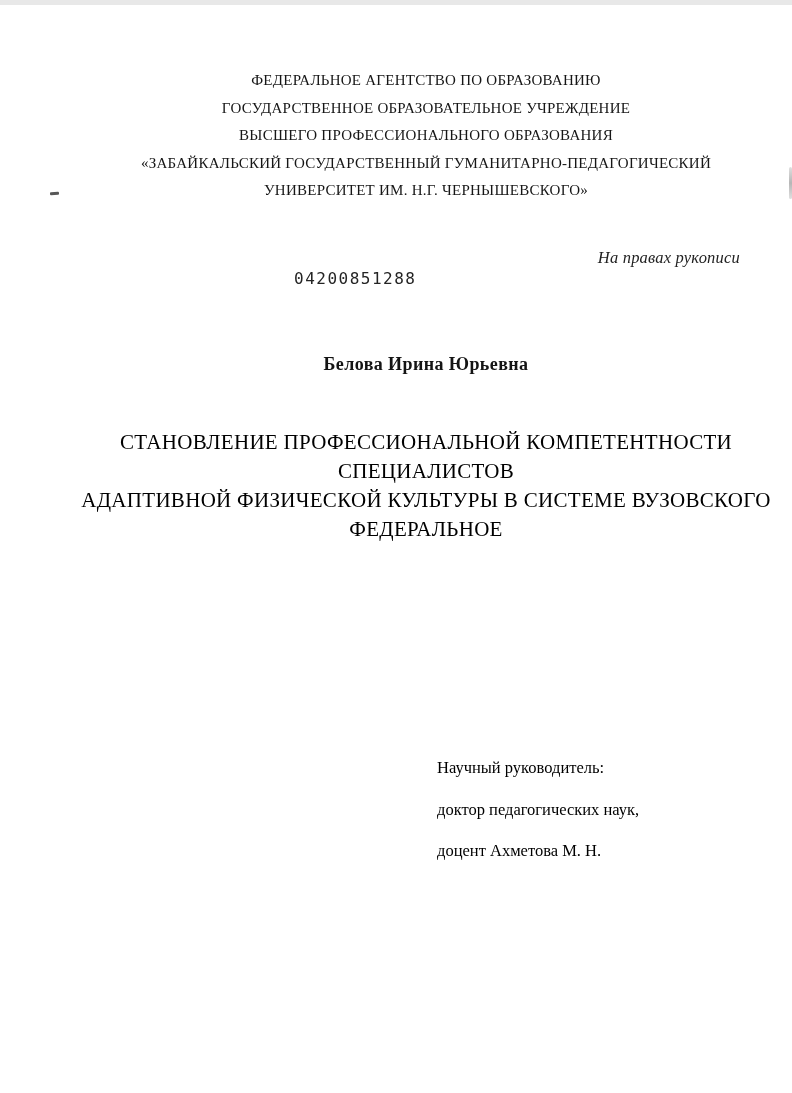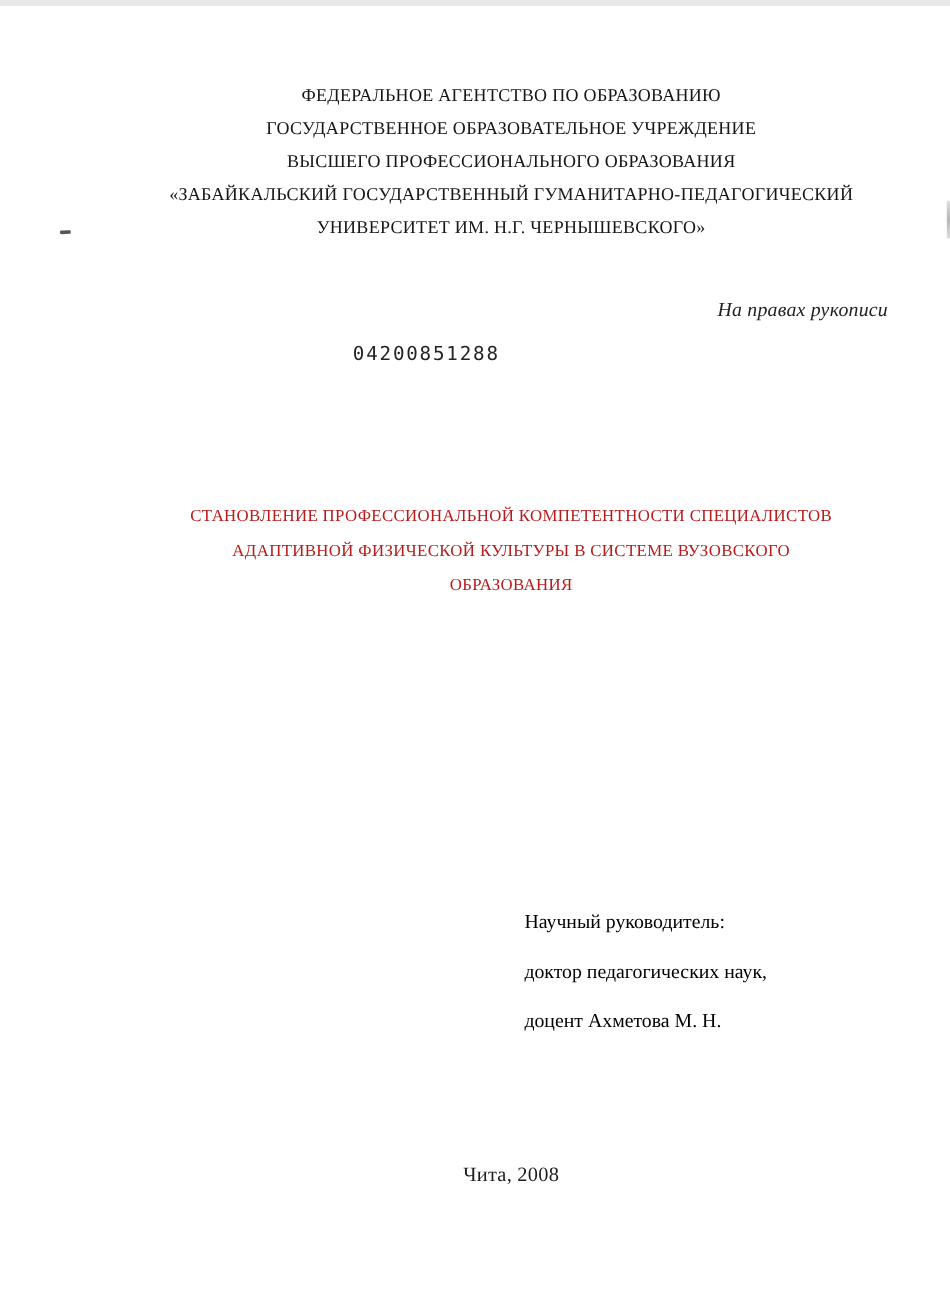--- a/index.html
+++ b/index.html
@@ -31,40 +31,40 @@
     position: absolute;
     top: 243px;
     right: 52px;
     font-style: italic;
     font-size: 16.5px;
     letter-spacing: 0.2px;
     color: #222;
   }
   .stamp-number {
     position: absolute;
-    top: 280px;
+    top: 264px;
     left: 294px;
     font-family: "DejaVu Sans Mono", monospace;
     font-size: 16px;
     letter-spacing: 1.5px;
     color: #242424;
   }
   .author-name {
     top: 349px;
     font-weight: bold;
     font-size: 18px;
     letter-spacing: 0.4px;
     color: #141414;
   }
   .title-block {
-    top: 411px;
-    font-size: 14px;
+    top: 423px;
+    font-size: 21px;
     line-height: 29px;
     letter-spacing: 0.3px;
-    color: #b91c1c;
+    color: #000000;
   }
   .specialty-line {
     top: 577px;
     font-size: 16.5px;
     letter-spacing: 0.1px;
   }
   .dissertation-line {
     top: 634px;
     font-size: 17px;
     letter-spacing: 0.1px;
@@ -119,30 +119,30 @@
     <div class="header-line">УНИВЕРСИТЕТ ИМ. Н.Г. ЧЕРНЫШЕВСКОГО»</div>
   </div>
 
   <div class="dash-artifact"></div>
   <div class="edge-artifact"></div>
 
   <div class="manuscript-note">На правах рукописи</div>
 
   <div class="stamp-number">04200851288</div>
 
+  <div class="center-col author-name">Белова Ирина Юрьевна</div>
 
   <div class="center-col title-block">
     <div>СТАНОВЛЕНИЕ ПРОФЕССИОНАЛЬНОЙ КОМПЕТЕНТНОСТИ СПЕЦИАЛИСТОВ</div>
     <div>АДАПТИВНОЙ ФИЗИЧЕСКОЙ КУЛЬТУРЫ В СИСТЕМЕ ВУЗОВСКОГО</div>
-    <div>ОБРАЗОВАНИЯ</div>
+    <div>ФЕДЕРАЛЬНОЕ</div>
   </div>
 
 
 
   <div class="supervisor-block">
     <div>Научный руководитель:</div>
     <div>доктор педагогических наук,</div>
     <div>доцент Ахметова М. Н.</div>
   </div>
 
-  <div class="center-col city-year">Чита, 2008</div>
 
 </div>
 
 </body></html>

